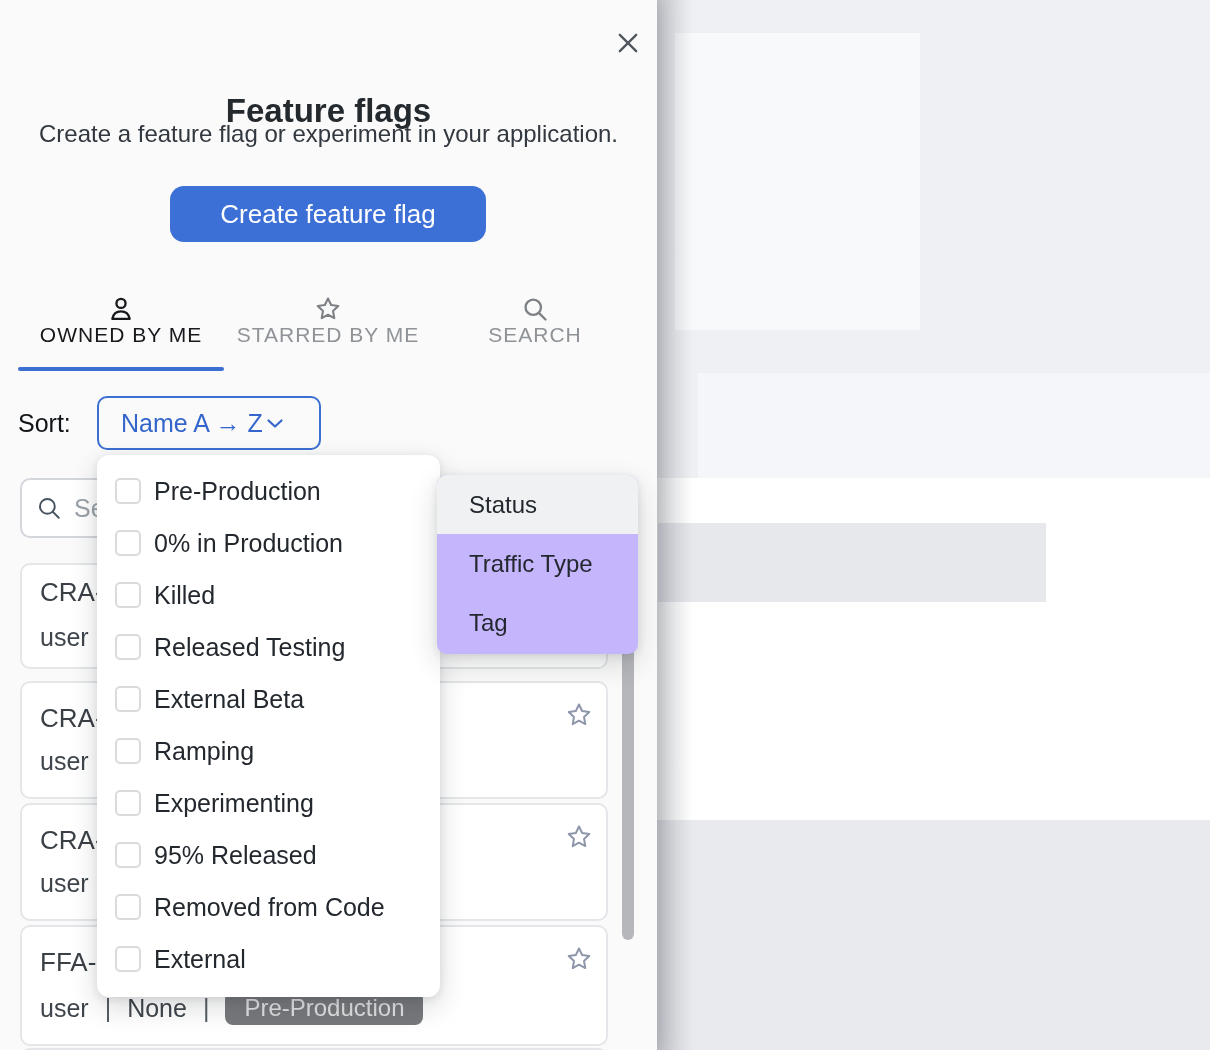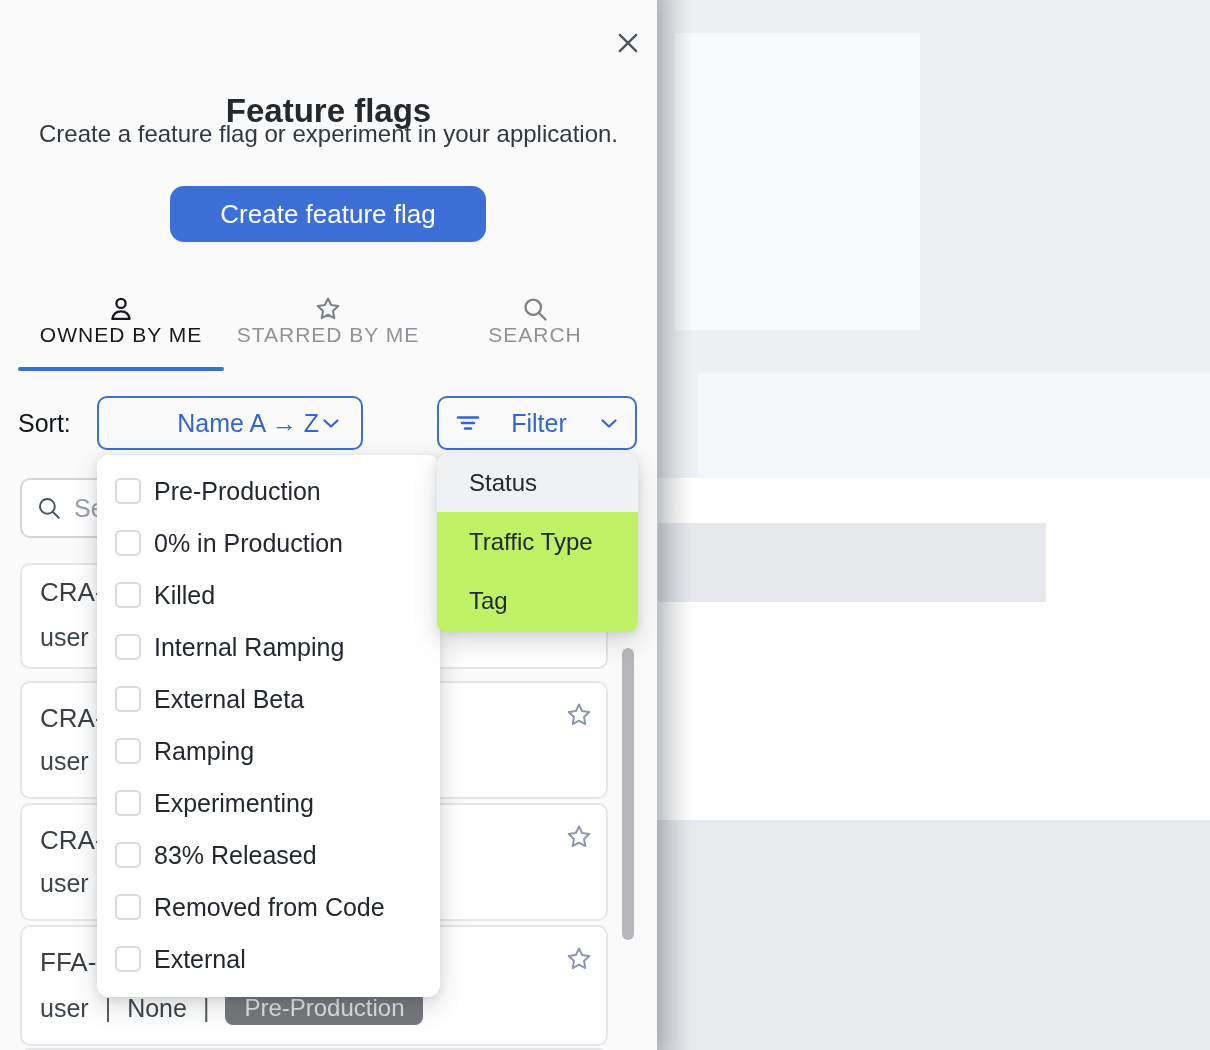--- a/index.html
+++ b/index.html
@@ -45,21 +45,21 @@
   .tab.active .t-icon { color:#17191c; }
   .tab .t-icon { color:#7d8084; }
   .tab-underline { position:absolute; left:18px; top:367px; width:206px; height:4px;
                    background:#3b6fd1; border-radius:2px; }
 
   
   .sort-label { position:absolute; left:18px; top:409px; font-size:25px; font-weight:400; color:#111518; }
   .outline-btn { position:absolute; top:396px; height:54px; border:2px solid #3b6fd1;
                  border-radius:10px; background:transparent; color:#3465cb; font-size:25px;
                  display:flex; align-items:center; cursor:pointer; }
-  .sort-btn { left:97px; width:266px; padding:0 18px 0 22px; justify-content:flex-end; }
+  .sort-btn { left:97px; width:224px; padding:0 18px 0 22px; justify-content:flex-start; }
   .filter-btn { left:437px; width:200px; padding:0 14px 0 16px; justify-content:space-between; }
   .chev { width:24px; height:24px; flex:0 0 auto; }
   .filter-glyph { width:26px; height:26px; flex:0 0 auto; }
 
   
   .search-box { position:absolute; left:20px; top:478px; width:588px; height:60px;
                 background:#fff; border:2px solid #d3d6da; border-radius:10px;
                 display:flex; align-items:center; padding:0 14px; gap:12px; }
   .search-box svg { width:26px; height:26px; color:#47525f; flex:0 0 auto; }
   .search-box input { border:none; outline:none; background:transparent; font-size:25px;
@@ -94,22 +94,22 @@
   
   .sort-menu { position:absolute; left:97px; top:455px; width:343px; height:542px;
                background:#fff; border-radius:12px; z-index:10; padding:10px 0 12px;
                box-shadow:0 10px 28px rgba(25,30,40,.16), 0 2px 8px rgba(25,30,40,.10); }
   .sort-item { height:52px; display:flex; align-items:center; gap:13px; padding-left:18px; cursor:pointer; }
   .checkbox { width:26px; height:26px; border:2px solid #d9dbdd; border-radius:5px;
               background:#fff; flex:0 0 auto; }
   .sort-item-label { font-size:25px; color:#23282e; white-space:nowrap; }
 
   
-  .filter-menu { position:absolute; left:437px; top:453px; width:201px; height:179px;
-                 background:#bef264; border-radius:10px; z-index:10; overflow:hidden;
+  .filter-menu { position:absolute; left:437px; top:475px; width:201px; height:179px;
+                 background:#c4b5fd; border-radius:10px; z-index:10; overflow:hidden;
                  box-shadow:0 10px 28px rgba(25,30,40,.16), 0 2px 8px rgba(25,30,40,.10); }
   .filter-item { height:59px; display:flex; align-items:center; padding-left:32px;
                  font-size:24px; color:#23282e; cursor:pointer; }
   .filter-item.highlighted { background:#f0f1f3; }
 </style>
 </head>
 <body>
 
 <div class="backdrop">
   <div class="bd-white"></div>
@@ -155,29 +155,20 @@
   </button>
   <div class="tab-underline"></div>
 
   <div class="sort-label">Sort:</div>
   <button class="outline-btn sort-btn">
     <span>Name A → Z</span>
     <svg class="chev" viewBox="0 0 24 24" fill="none" stroke="currentColor" stroke-width="2.2" stroke-linecap="round" stroke-linejoin="round">
       <path d="M5.5 9.5 L12 15.5 L18.5 9.5"></path>
     </svg>
   </button>
-  <button class="outline-btn filter-btn">
-    <svg class="filter-glyph" viewBox="0 0 26 26" stroke="currentColor" stroke-width="2.6" stroke-linecap="round">
-      <path d="M3 7.5 H23 M7 13 H19 M10 18.5 H16"></path>
-    </svg>
-    <span>Filter</span>
-    <svg class="chev" viewBox="0 0 24 24" fill="none" stroke="currentColor" stroke-width="2.2" stroke-linecap="round" stroke-linejoin="round">
-      <path d="M5.5 9.5 L12 15.5 L18.5 9.5"></path>
-    </svg>
-  </button>
 
   <div class="search-box">
     <svg viewBox="0 0 24 24" fill="none" stroke="currentColor" stroke-width="1.8" stroke-linecap="round">
       <circle cx="10.5" cy="10.5" r="6.8"></circle>
         <path d="M15.6 15.6 L21 21"></path>
     </svg>
     <input type="text" placeholder="Search" style="">
   </div>
 
   <div class="card card-1">
@@ -238,37 +229,37 @@
     <div class="sort-item">
       <span class="checkbox"></span>
       <span class="sort-item-label">0% in Production</span>
     </div>
     <div class="sort-item">
       <span class="checkbox"></span>
       <span class="sort-item-label">Killed</span>
     </div>
     <div class="sort-item">
       <span class="checkbox"></span>
-      <span class="sort-item-label">Internal Ramping</span>
+      <span class="sort-item-label">Released Testing</span>
     </div>
     <div class="sort-item">
       <span class="checkbox"></span>
       <span class="sort-item-label">External Beta</span>
     </div>
     <div class="sort-item">
       <span class="checkbox"></span>
       <span class="sort-item-label">Ramping</span>
     </div>
     <div class="sort-item">
       <span class="checkbox"></span>
       <span class="sort-item-label">Experimenting</span>
     </div>
     <div class="sort-item">
       <span class="checkbox"></span>
-      <span class="sort-item-label">83% Released</span>
+      <span class="sort-item-label">95% Released</span>
     </div>
     <div class="sort-item">
       <span class="checkbox"></span>
       <span class="sort-item-label">Removed from Code</span>
     </div>
     <div class="sort-item">
       <span class="checkbox"></span>
       <span class="sort-item-label">External</span>
     </div>
   </div>

